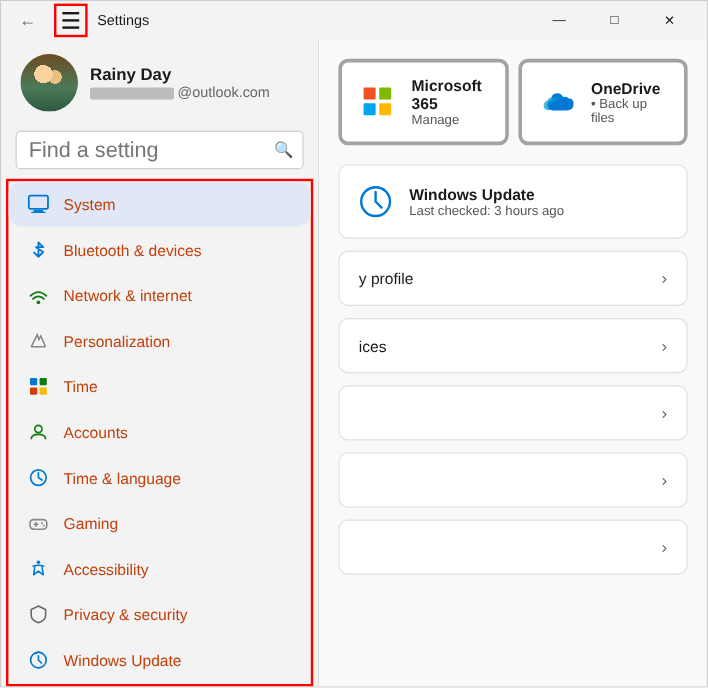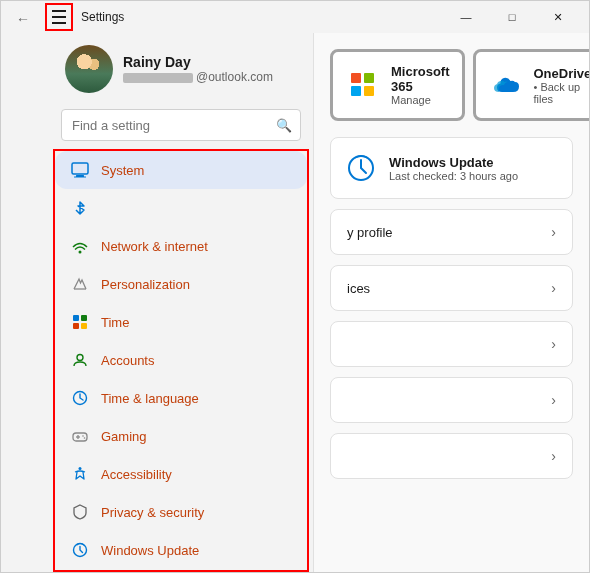--- a/index.html
+++ b/index.html
@@ -95,21 +95,20 @@
       height: 0;
       z-index: 100;
       pointer-events: none;
     }
 
     
     .content-area {
       display: flex;
       flex: 1;
       overflow: hidden;
-      padding-left: 48px;
     }
 
     
     .sidebar {
       width: 265px;
       background: #f3f3f3;
       display: flex;
       flex-direction: column;
       flex-shrink: 0;
       border-right: 1px solid #e0e0e0;
@@ -156,21 +155,21 @@
     .search-box {
       margin: 4px 12px 8px 12px;
       position: relative;
     }
     .search-input {
       width: 100%;
       height: 32px;
       border: 1px solid #d0d0d0;
       border-radius: 4px;
       padding: 0 32px 0 10px;
-      font-size: 13px;
+      font-size: 18px;
       background: white;
       color: #1a1a1a;
       outline: none;
     }
     .search-icon-wrap {
       position: absolute;
       right: 8px;
       top: 50%;
       transform: translateY(-50%);
       color: #666;
@@ -360,20 +359,21 @@
           </span>
           <span>System</span>
         </div>
 
         <div class="nav-item">
           <span class="nav-icon">
             <svg width="18" height="18" viewBox="0 0 18 18">
                 <path d="M9 3 L9 15 L13 11 L7 7 L13 7 L9 3 L9 15 L5 11" fill="none" stroke="#0078d4" stroke-width="1.5" stroke-linejoin="round"></path>
               </svg>
           </span>
+          <span>Bluetooth &amp; devices</span>
         </div>
 
         <div class="nav-item">
           <span class="nav-icon">
             <svg width="18" height="18" viewBox="0 0 18 18">
                 <path d="M2 10 Q9 3 16 10" fill="none" stroke="#107c10" stroke-width="1.5"></path>
                 <path d="M4 12.5 Q9 7.5 14 12.5" fill="none" stroke="#107c10" stroke-width="1.5"></path>
                 <circle cx="9" cy="15" r="1.5" fill="#107c10"></circle>
               </svg>
           </span>

